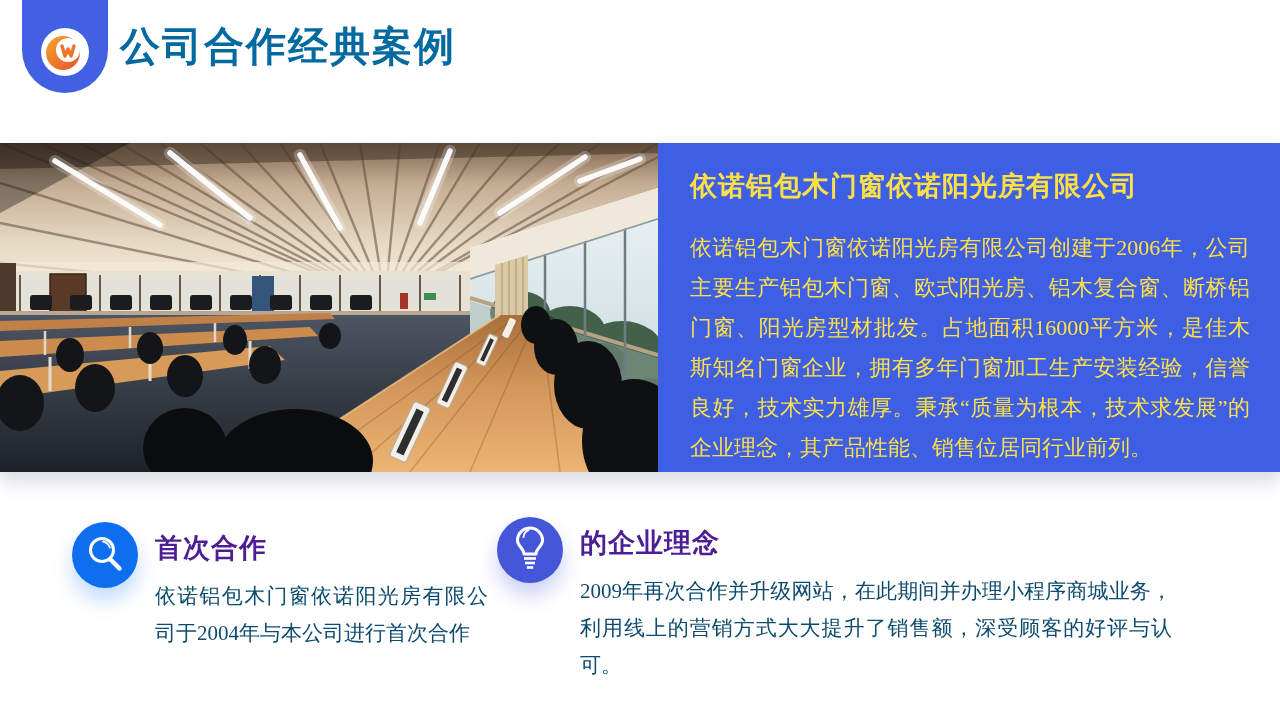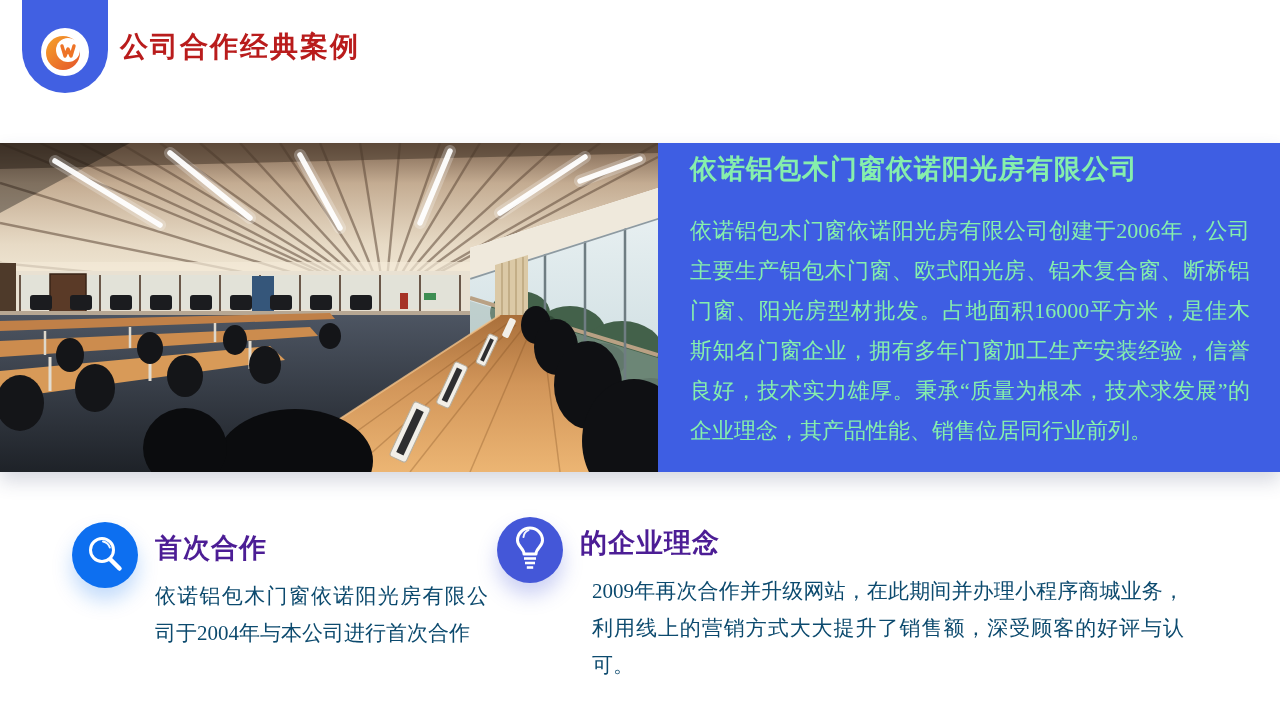--- a/index.html
+++ b/index.html
@@ -17,39 +17,39 @@
     width:86px; height:93px;
     background:#4160e2;
     border-radius:0 0 43px 43px;
   }
   .logo-circle {
     position:absolute; left:19px; top:28px;
     width:48px; height:48px;
   }
   .slide-title {
     position:absolute; left:120px; top:24px;
-    font-size:28px; font-weight:bold; color:#b91c1c;
+    font-size:40px; font-weight:bold; color:#0369a1;
     letter-spacing:2px; line-height:46px;
     white-space:nowrap;
   }
 
   
   .hero {
     position:absolute; left:0; top:143px;
     width:1280px; height:329px;
     display:flex;
     box-shadow:0 9px 18px rgba(50,60,100,0.20);
   }
   .hero-photo { width:658px; height:329px; flex:0 0 658px; }
   .hero-photo svg { display:block; }
   .hero-panel {
     width:622px; height:329px; flex:1;
     background:#3e5ee3;
-    color:#86efac;
-    padding:8px 30px 0 32px;
+    color:#fde047;
+    padding:25px 30px 0 32px;
   }
   .panel-heading {
     font-size:27px; font-weight:bold; line-height:37px;
     letter-spacing:1px;
   }
   .panel-body {
     margin-top:23px;
     font-size:22px; line-height:40px;
     text-align:justify;
   }
@@ -69,21 +69,21 @@
   .milestone-title {
     font-size:27px; font-weight:bold; color:#4c1d95;
     line-height:38px; letter-spacing:1px;
   }
   .milestone-body {
     margin-top:11px;
     font-size:21px; line-height:37px; color:#0c4a6e;
     text-align:justify;
   }
   .milestone-1 .milestone-body { width:333px; }
-  .milestone-2 .milestone-body { width:592px;margin-left:12px; }
+  .milestone-2 .milestone-body { width:592px; }
 </style>
 </head>
 <body>
 
 <div class="logo-badge">
   <svg class="logo-circle" width="48" height="48" viewBox="0 0 48 48">
     <circle cx="24" cy="24" r="24" fill="#ffffff"></circle>
     <defs>
       <linearGradient id="lg-orange" x1="0" y1="0" x2="1" y2="1">
         <stop offset="0" stop-color="#f6a32a"></stop>

